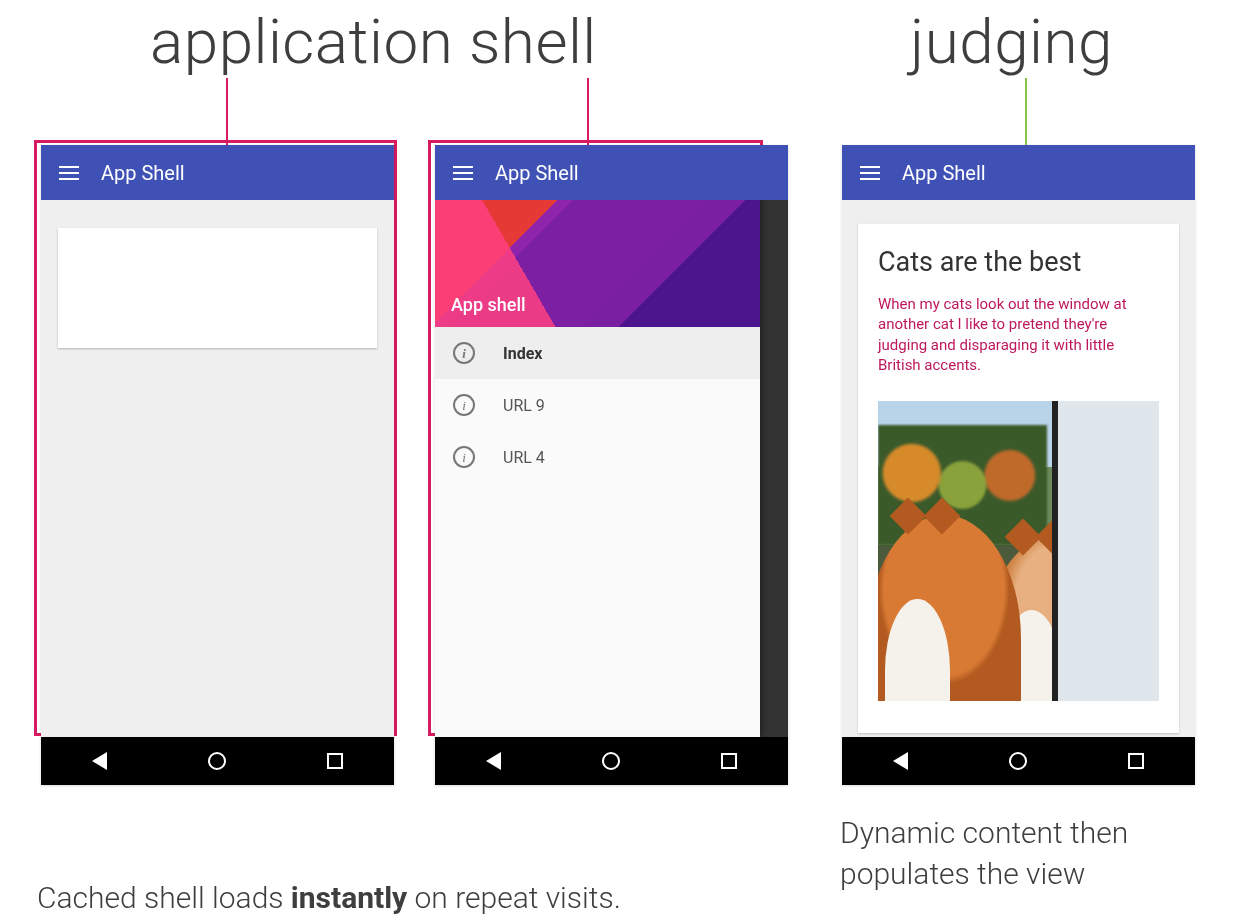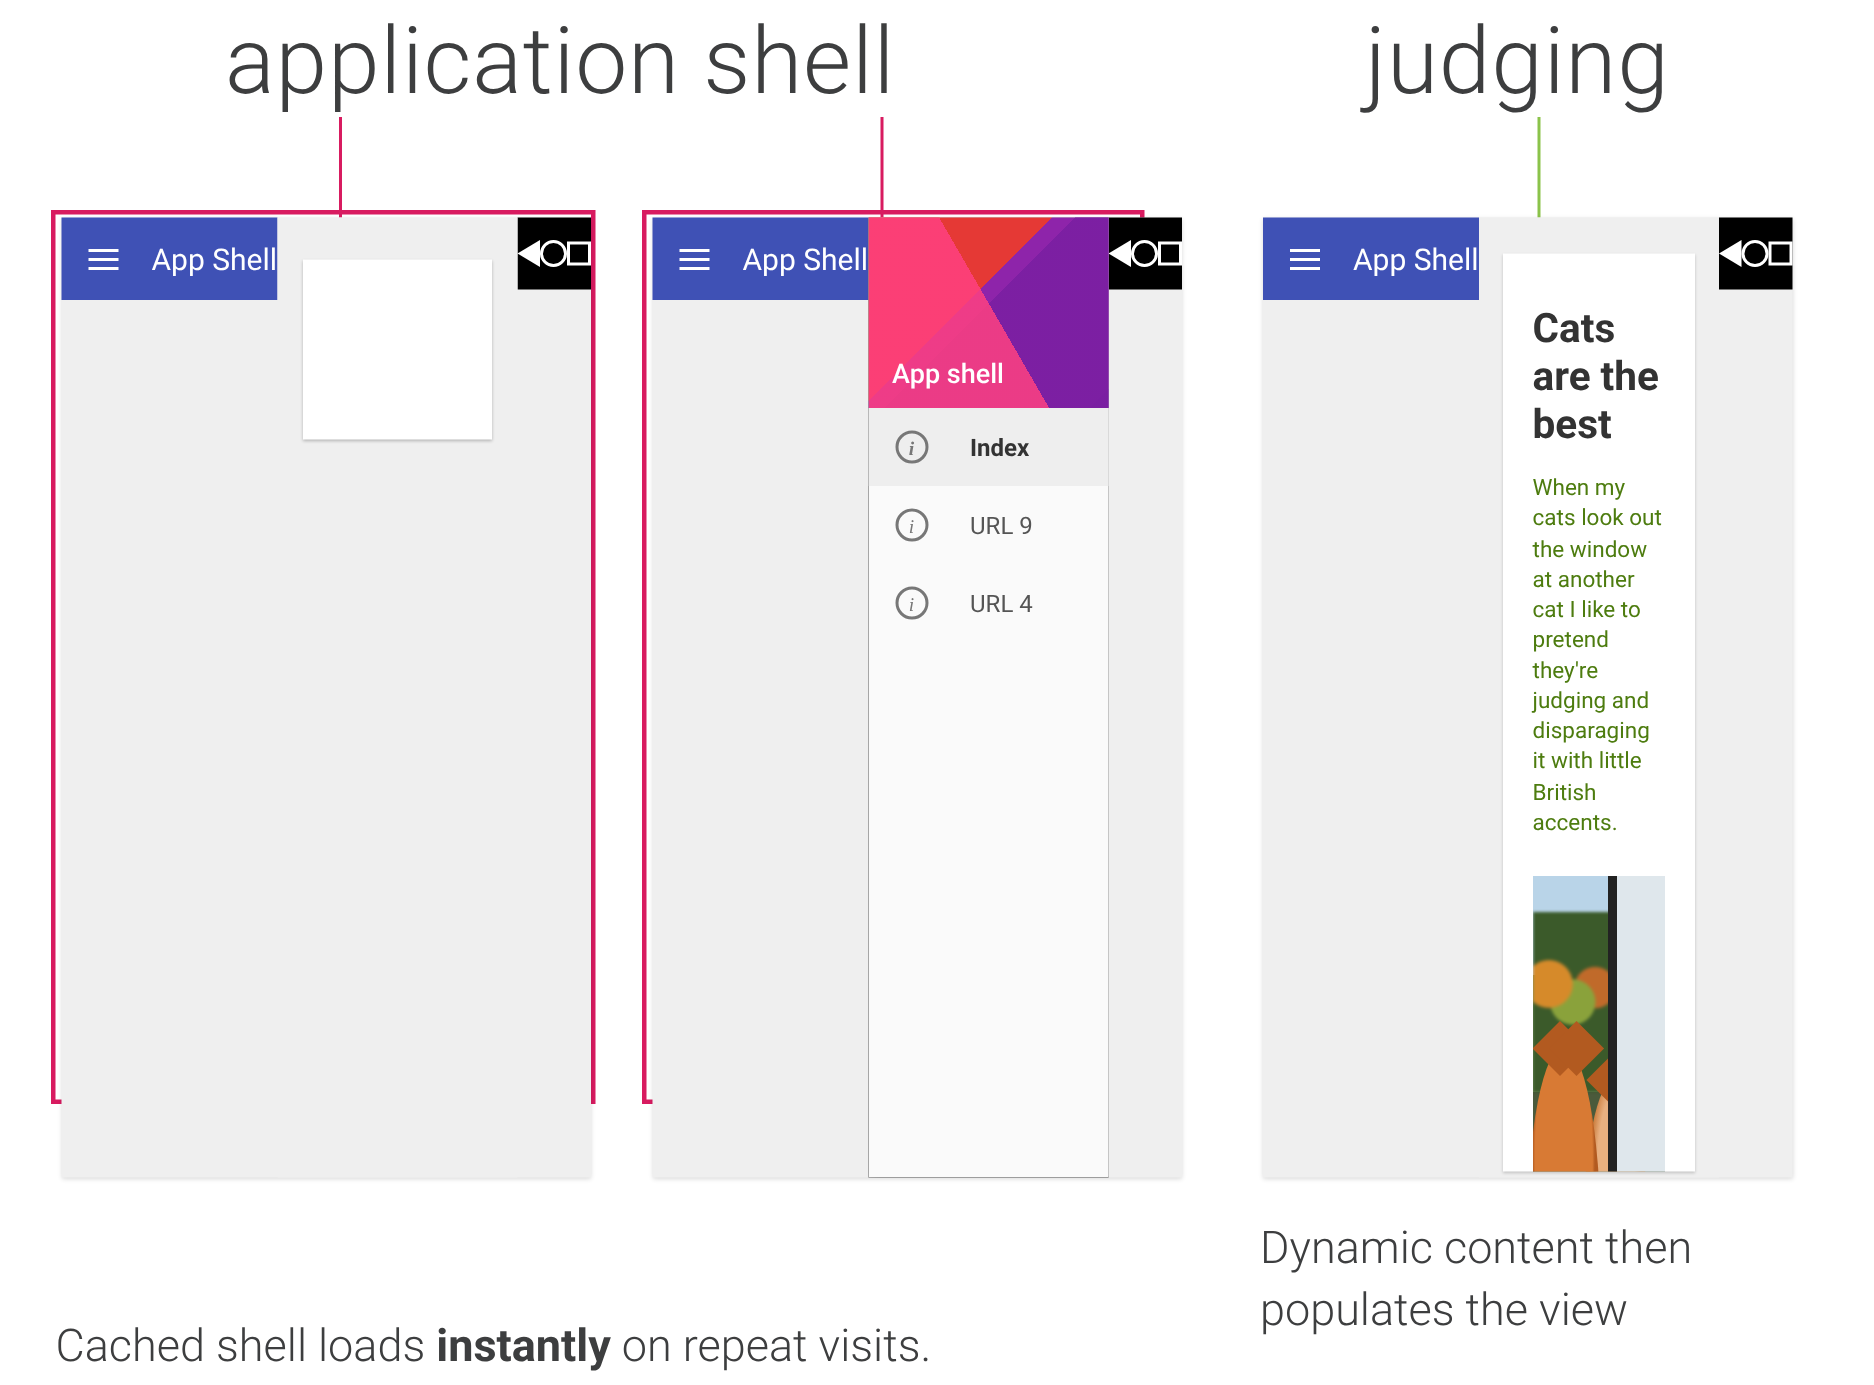--- a/index.html
+++ b/index.html
@@ -29,21 +29,21 @@
   .conn-pink-2 { left: 587px; top: 78px; width: 2px; height: 68px; background: #d81b60; }
   .conn-green  { left: 1025px; top: 78px; width: 2px; height: 150px; background: #8bc34a; }
 
   
   .phone {
     position: absolute;
     width: 353px;
     height: 640px;
     background: #efefef;
     display: flex;
-    flex-direction: row;
+    flex-direction: column;
     box-shadow: 0 1px 3px rgba(0,0,0,0.15);
   }
   .phone1 { left: 41px; top: 145px; }
   .phone2 { left: 435px; top: 145px; }
   .phone3 { left: 842px; top: 145px; }
 
   
   .pink-outline { position: absolute; border: 3px solid #d81b60; pointer-events: none; }
   .pink-1 { left: 34px;  top: 140px; width: 363px; height: 596px; }
   .pink-2 { left: 428px; top: 140px; width: 335px; height: 596px; }
@@ -120,22 +120,22 @@
     font-size:13px; color:#777; font-family: Georgia, serif; font-style: italic; line-height:1;
   }
 
   
   .card3 {
     position:absolute; left:16px; top:24px; right:16px; bottom:4px;
     background:#fff; padding: 22px 20px 16px 20px;
     box-shadow: 0 1px 2px rgba(0,0,0,0.2);
     overflow:hidden;
   }
-  .card3 h2 { font-size: 27px; font-weight: 700; color:#333; margin-bottom: 16px; margin-top: 12px;}
-  .card3 p  { font-size: 15px; color:#4d7c0f; line-height:1.35; margin-bottom: 26px;}
+  .card3 h2 { font-size: 27px; font-weight: 400; color:#333; margin-bottom: 16px;}
+  .card3 p  { font-size: 15px; color:#be185d; line-height:1.35; margin-bottom: 26px;}
   .cat-img {
     width: 100%; height: 300px; position: relative; overflow:hidden;
     background: linear-gradient(180deg,#b9d4e8 0 22%, #6d8a5b 22% 48%, #4a5a3b 48% 100%);
   }
   
   .cat-img::before{
     content:""; position:absolute; left:0; right:40%; top:8%; height:40%;
     background: radial-gradient(circle at 20% 40%, #d68a2a 0 18%, transparent 20%),
                 radial-gradient(circle at 50% 50%, #8aa23b 0 22%, transparent 24%),
                 radial-gradient(circle at 78% 42%, #c06a2a 0 16%, transparent 18%),

